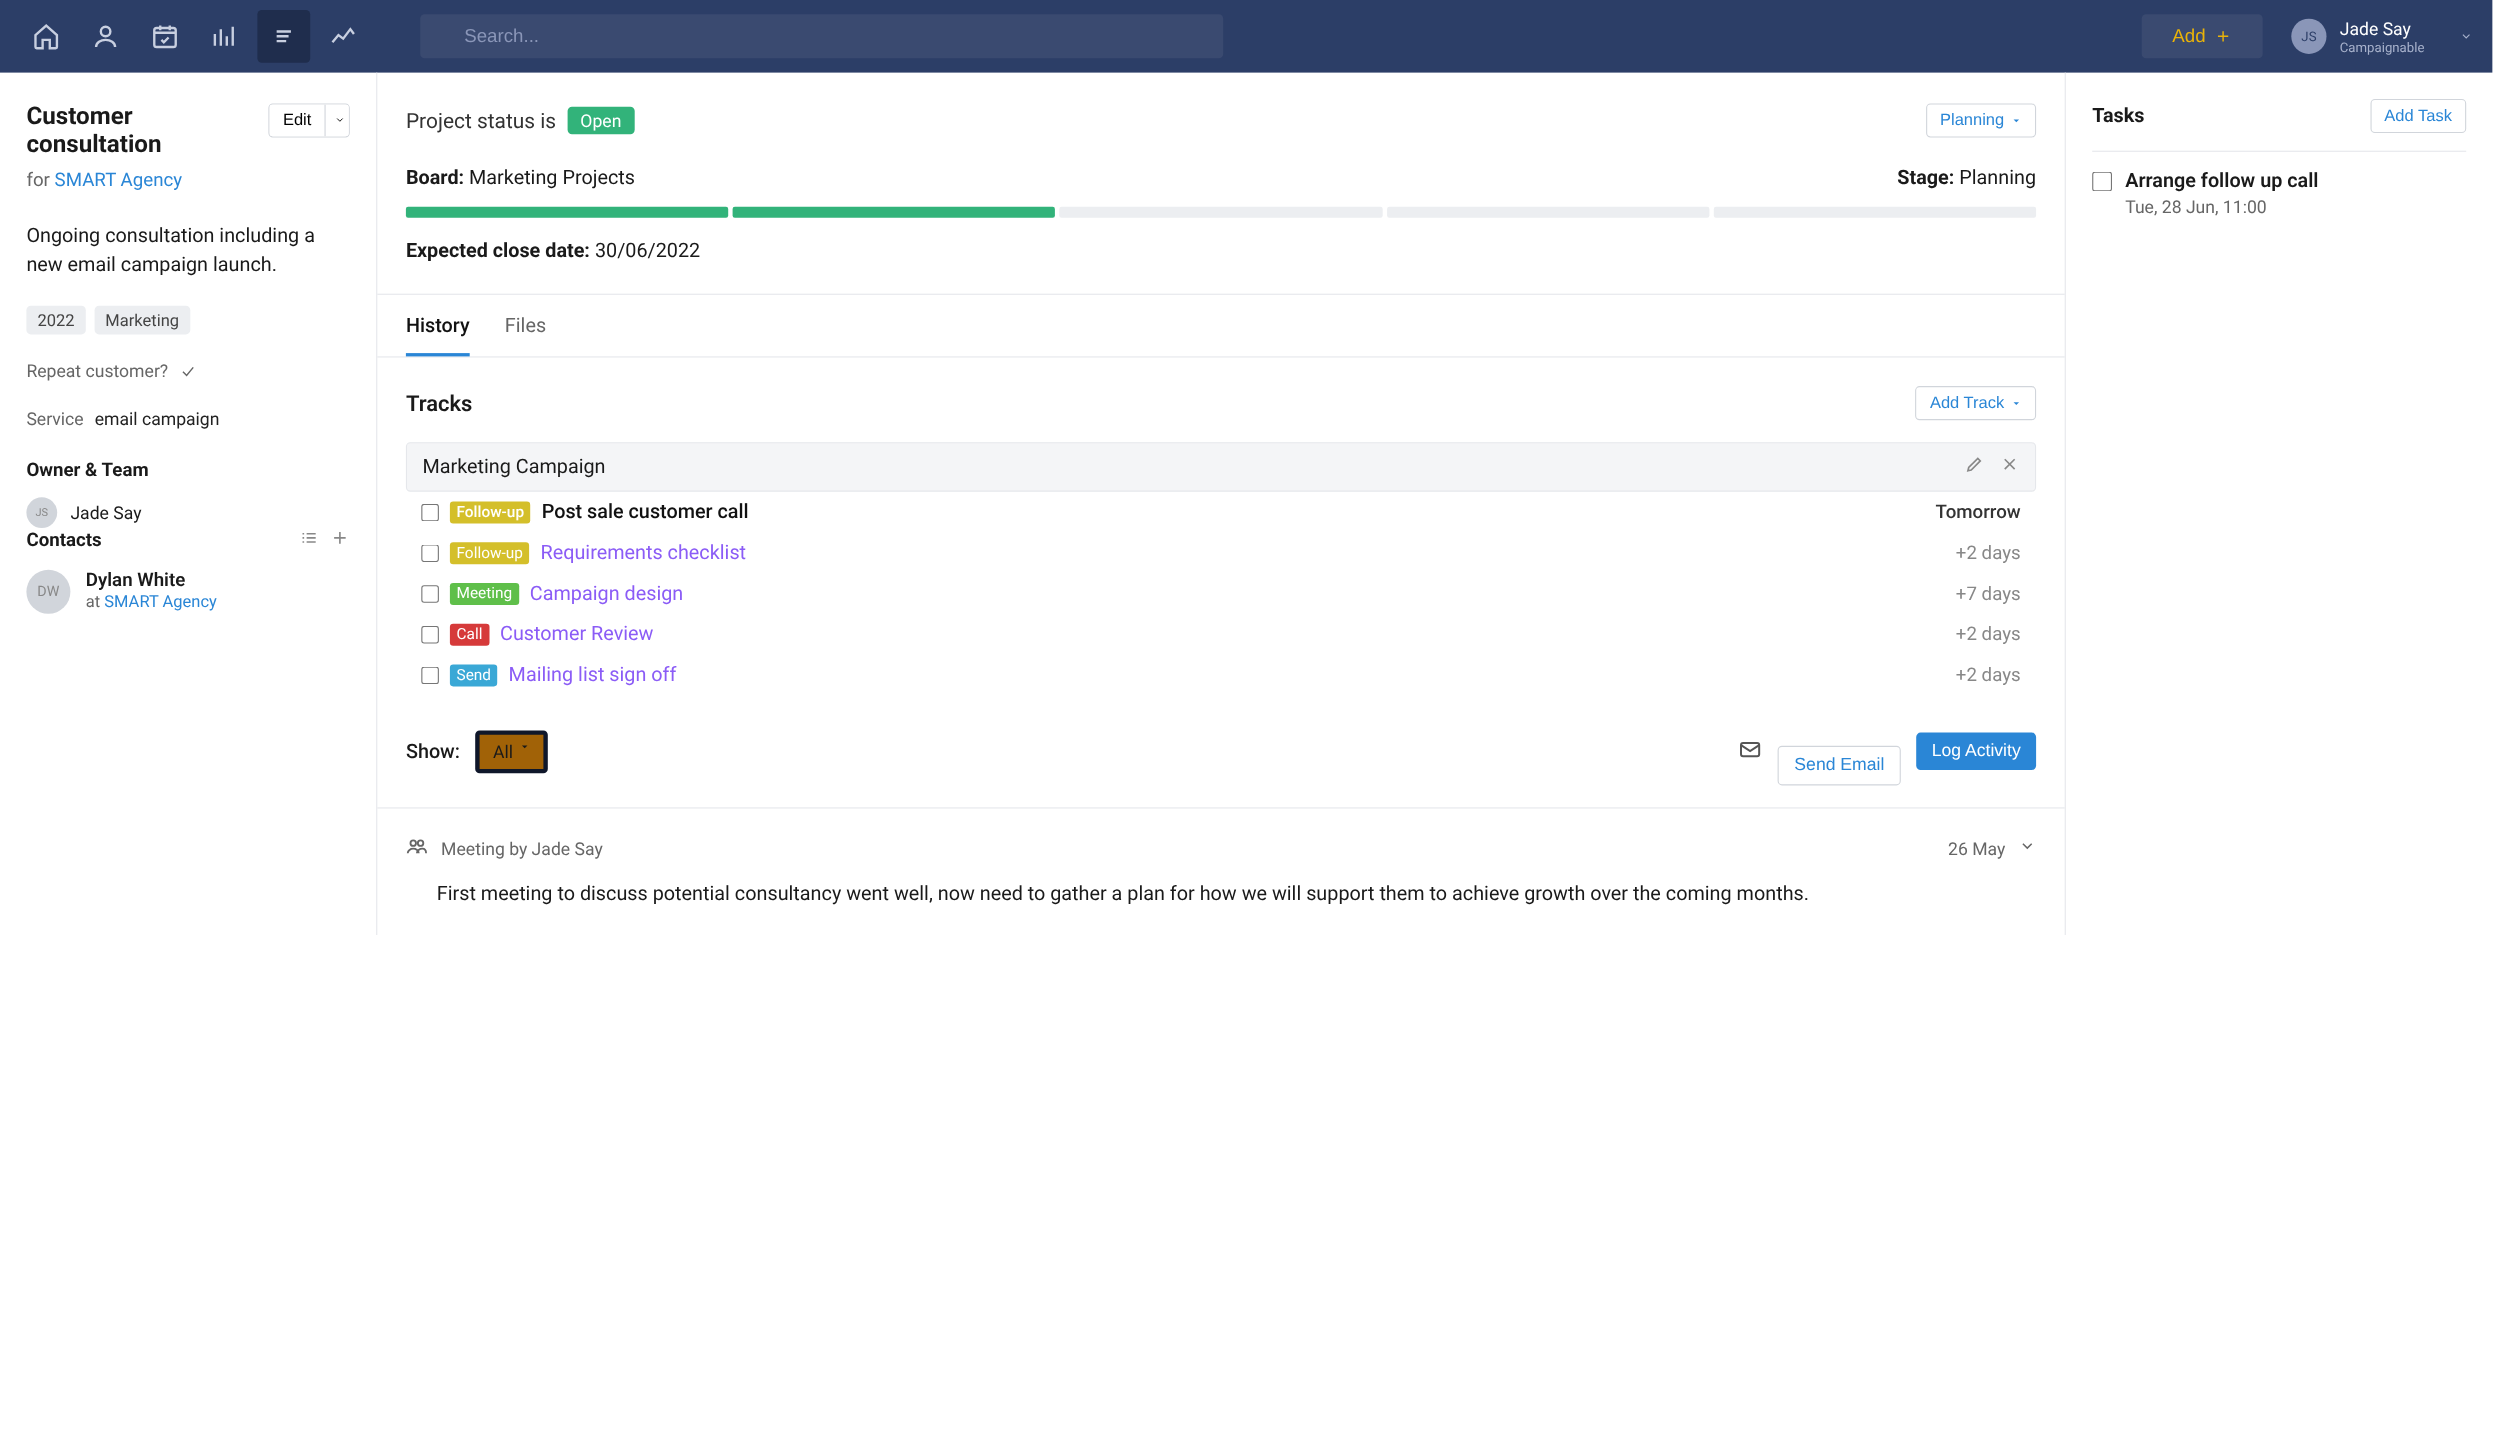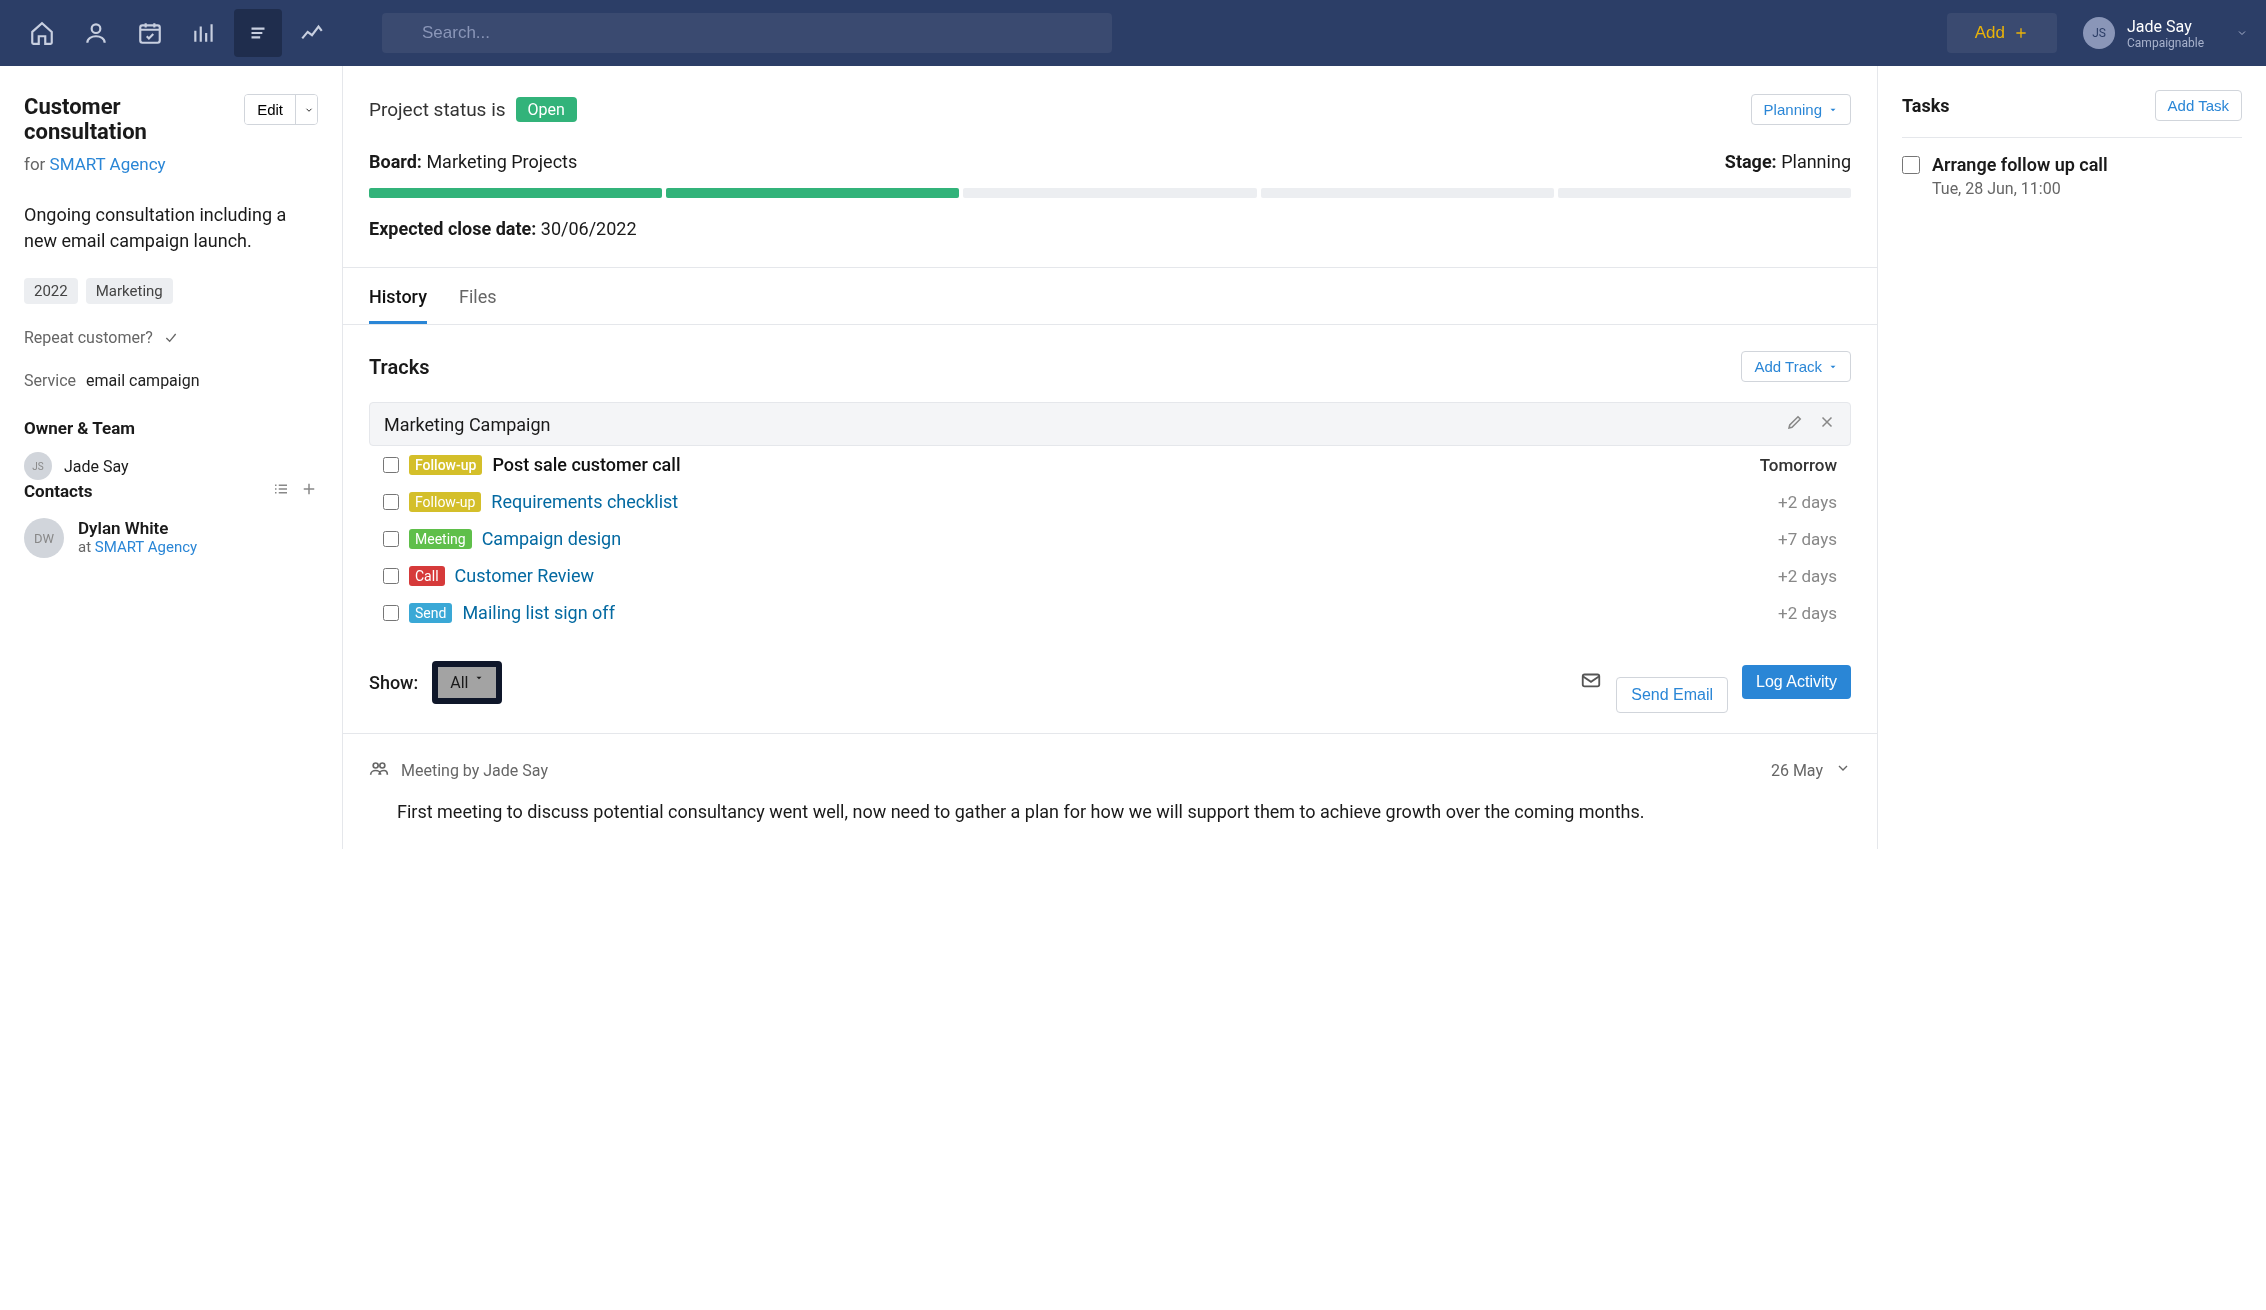--- a/index.html
+++ b/index.html
@@ -73,33 +73,33 @@
 .tracks-hdr { padding: 26px 26px 0; display: flex; justify-content: space-between; align-items: center; }
 .tracks-title { font-size: 20px; font-weight: 600; }
 .add-track-btn { border: 1px solid #d1d5db; border-radius: 4px; background: #fff; padding: 6px 12px; font-size: 15px; color: #2a86d6; display: flex; align-items: center; gap: 6px; cursor: pointer; }
 
 .track-box { margin: 20px 26px 0; }
 .track-header { background: #f4f5f7; border: 1px solid #e5e7eb; border-radius: 4px; padding: 10px 14px; display: flex; justify-content: space-between; align-items: center; font-size: 18px; }
 .track-header .ticons { display: flex; gap: 14px; color: #888; }
 .track-item { display: flex; align-items: center; gap: 10px; padding: 8px 14px; font-size: 18px; }
 .track-item input[type=checkbox] { width: 16px; height: 16px; }
 .track-item.first { font-weight: 500; color: #111; }
-.track-item .it-name { flex: 1; color: #0369a1; }
+.track-item .it-name { flex: 1; color: #8b5cf6; }
 .track-item.first .it-name { color: #111; }
 .track-item .it-due { color: #888; font-size: 17px; }
 .track-item.first .it-due { color: #333; }
 .badge { padding: 2px 6px; border-radius: 3px; font-size: 14px; color: #fff; }
 .badge.followup { background: #d4bf2a; }
 .badge.meeting { background: #5fbf4a; }
 .badge.call { background: #d63a3a; }
 .badge.send { background: #3aa8d6; }
 
 .show-row { padding: 20px 26px; display: flex; align-items: center; gap: 14px; border-bottom: 1px solid #e5e7eb; }
 .show-label { font-size: 18px; font-weight: 500; }
-.show-select { border: 6px solid #0f172a; border-radius: 4px; background: #a3a3a3; padding: 6px 12px; font-size: 16px; display: flex; align-items: flex-start; gap: 6px; cursor: pointer; }
+.show-select { border: 4px solid #0f172a; border-radius: 4px; background: #a16207; padding: 6px 12px; font-size: 16px; display: flex; align-items: flex-start; gap: 6px; cursor: pointer; }
 .show-spacer { flex: 1; }
 .mail-icon { color: #555; cursor: pointer; }
 .send-email-btn { border: 1px solid #d1d5db; background: #fff; color: #2a86d6; border-radius: 4px; padding: 8px 14px; font-size: 16px; cursor: pointer; margin-top: 26px; }
 .log-btn { background: #2a86d6; color: #fff; border: none; border-radius: 4px; padding: 8px 14px; font-size: 16px; cursor: pointer; }
 
 .activity { padding: 24px 26px; }
 .activity-hdr { display: flex; align-items: center; gap: 12px; color: #666; }
 .activity-hdr .a-spacer { flex: 1; }
 .activity-hdr .a-date { color: #666; }
 .activity-body { margin-top: 16px; font-size: 18px; line-height: 1.5; padding-left: 28px; }

